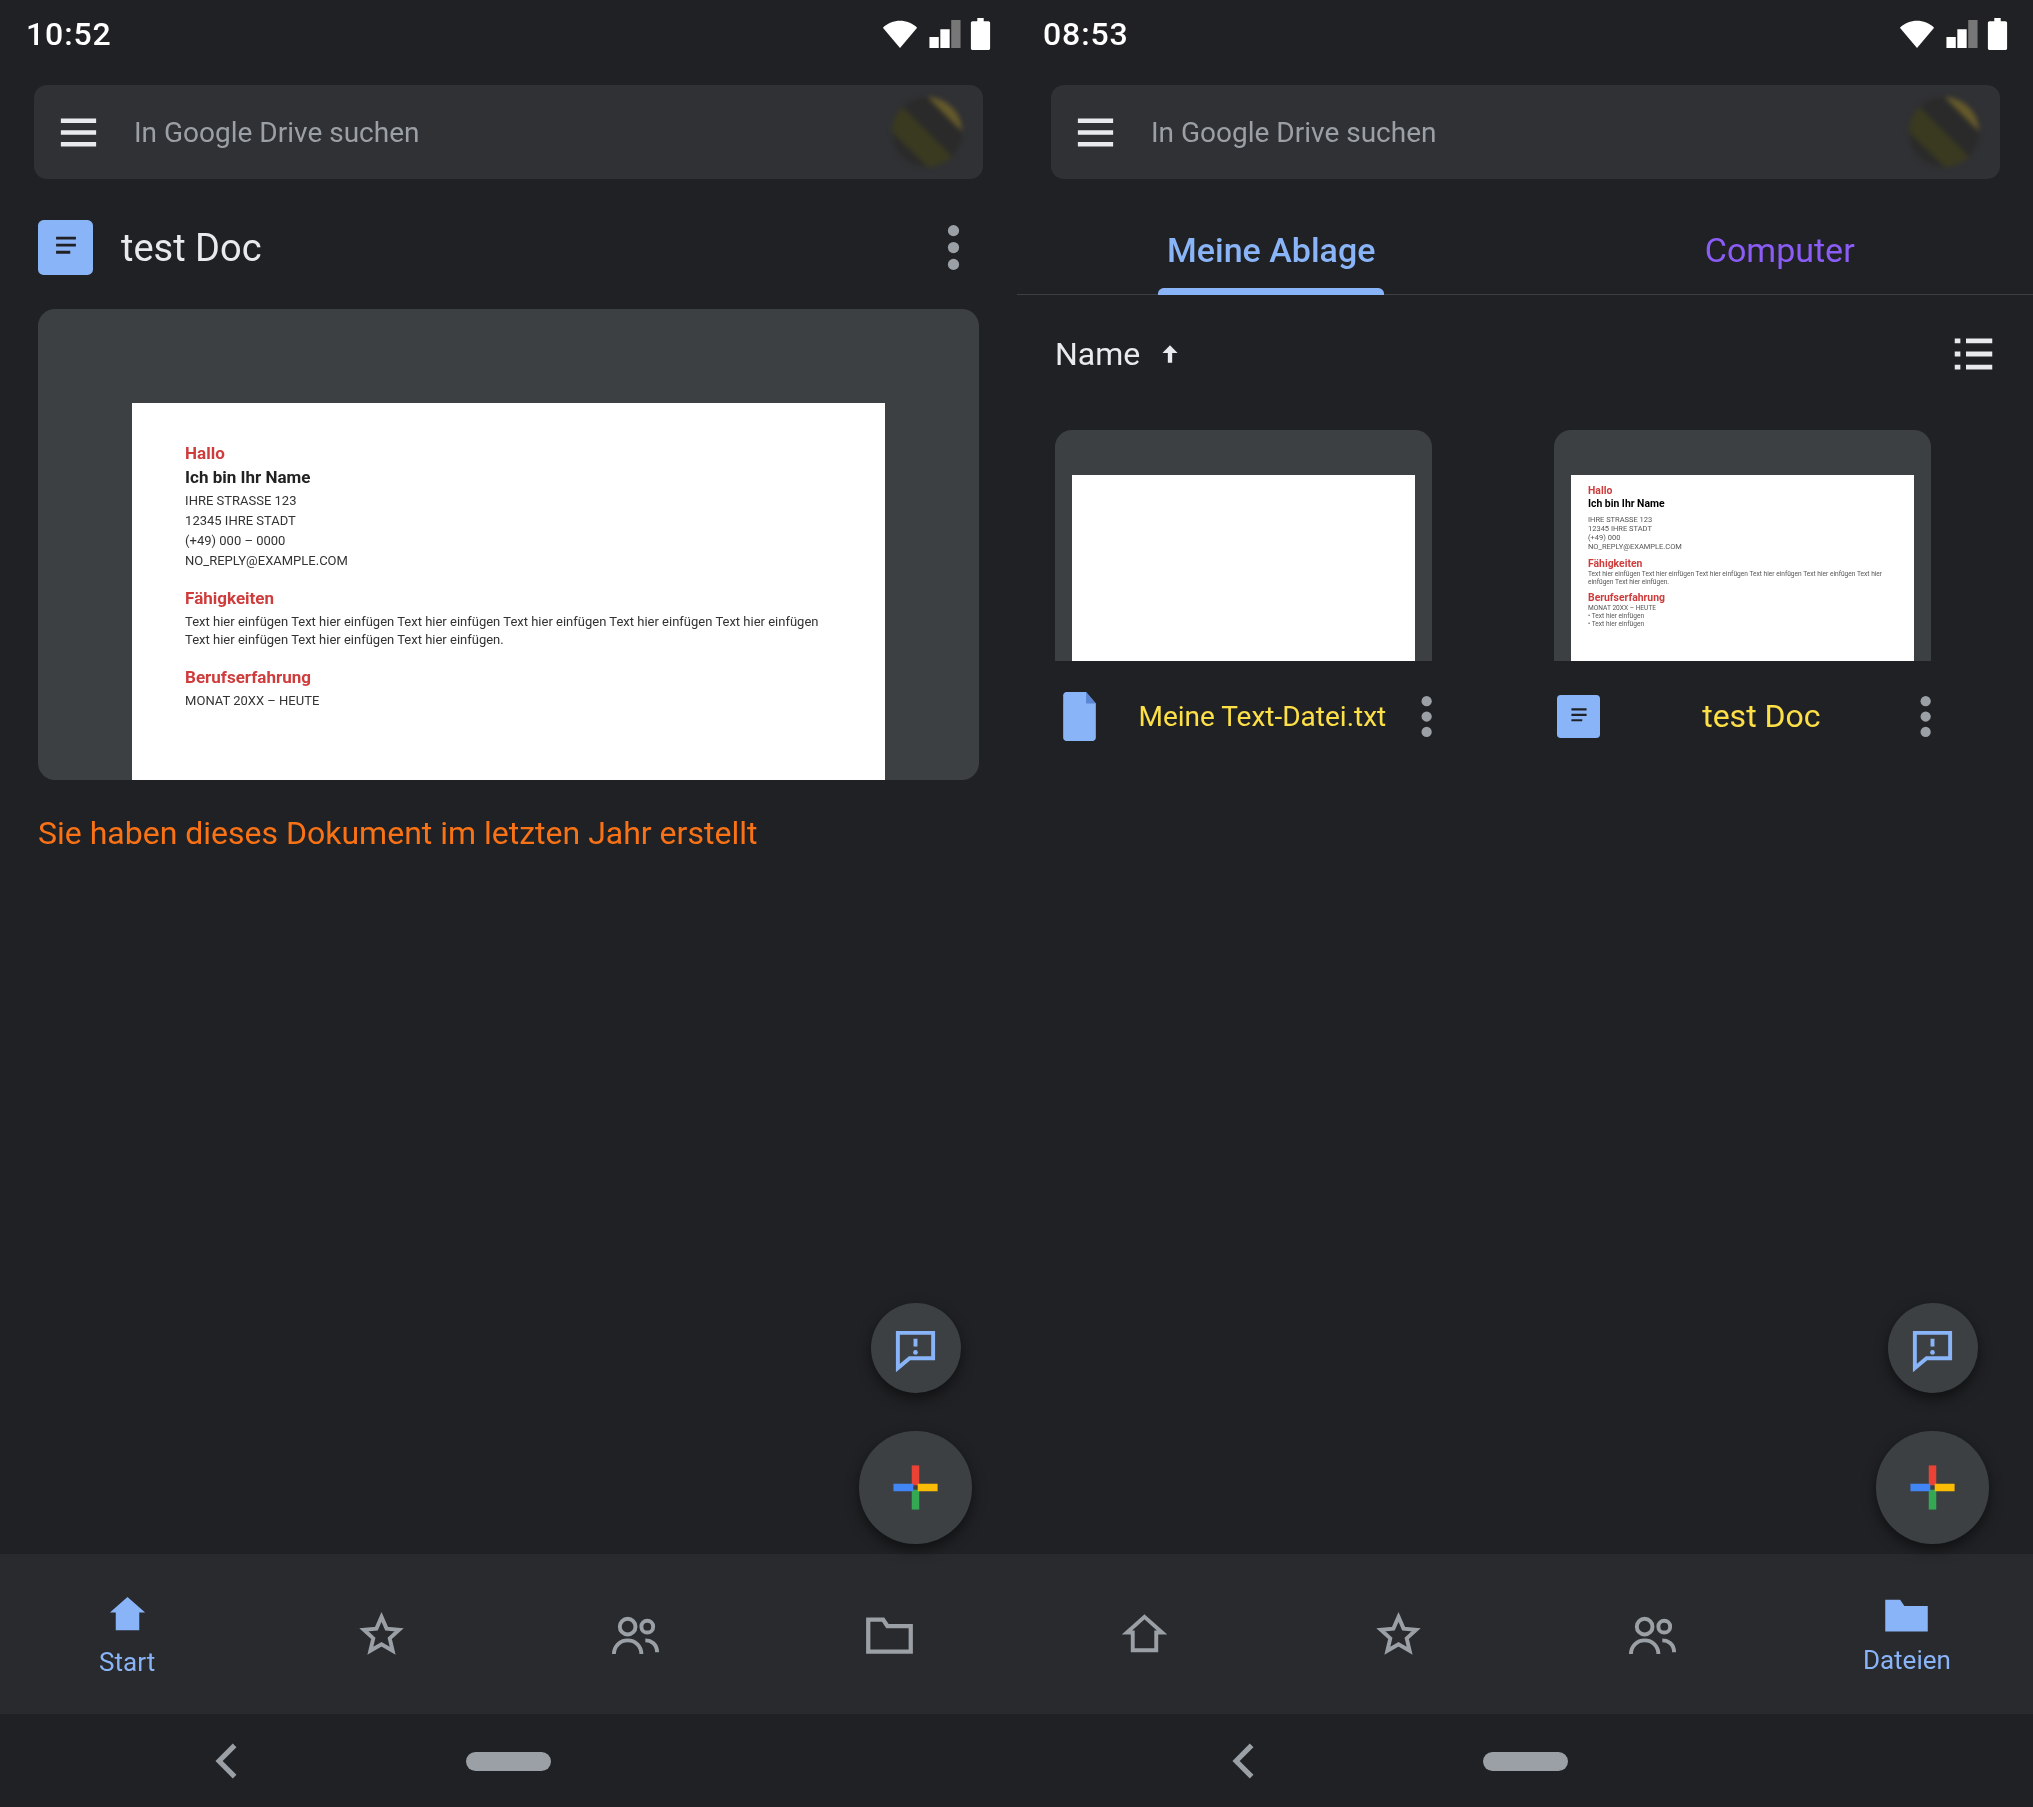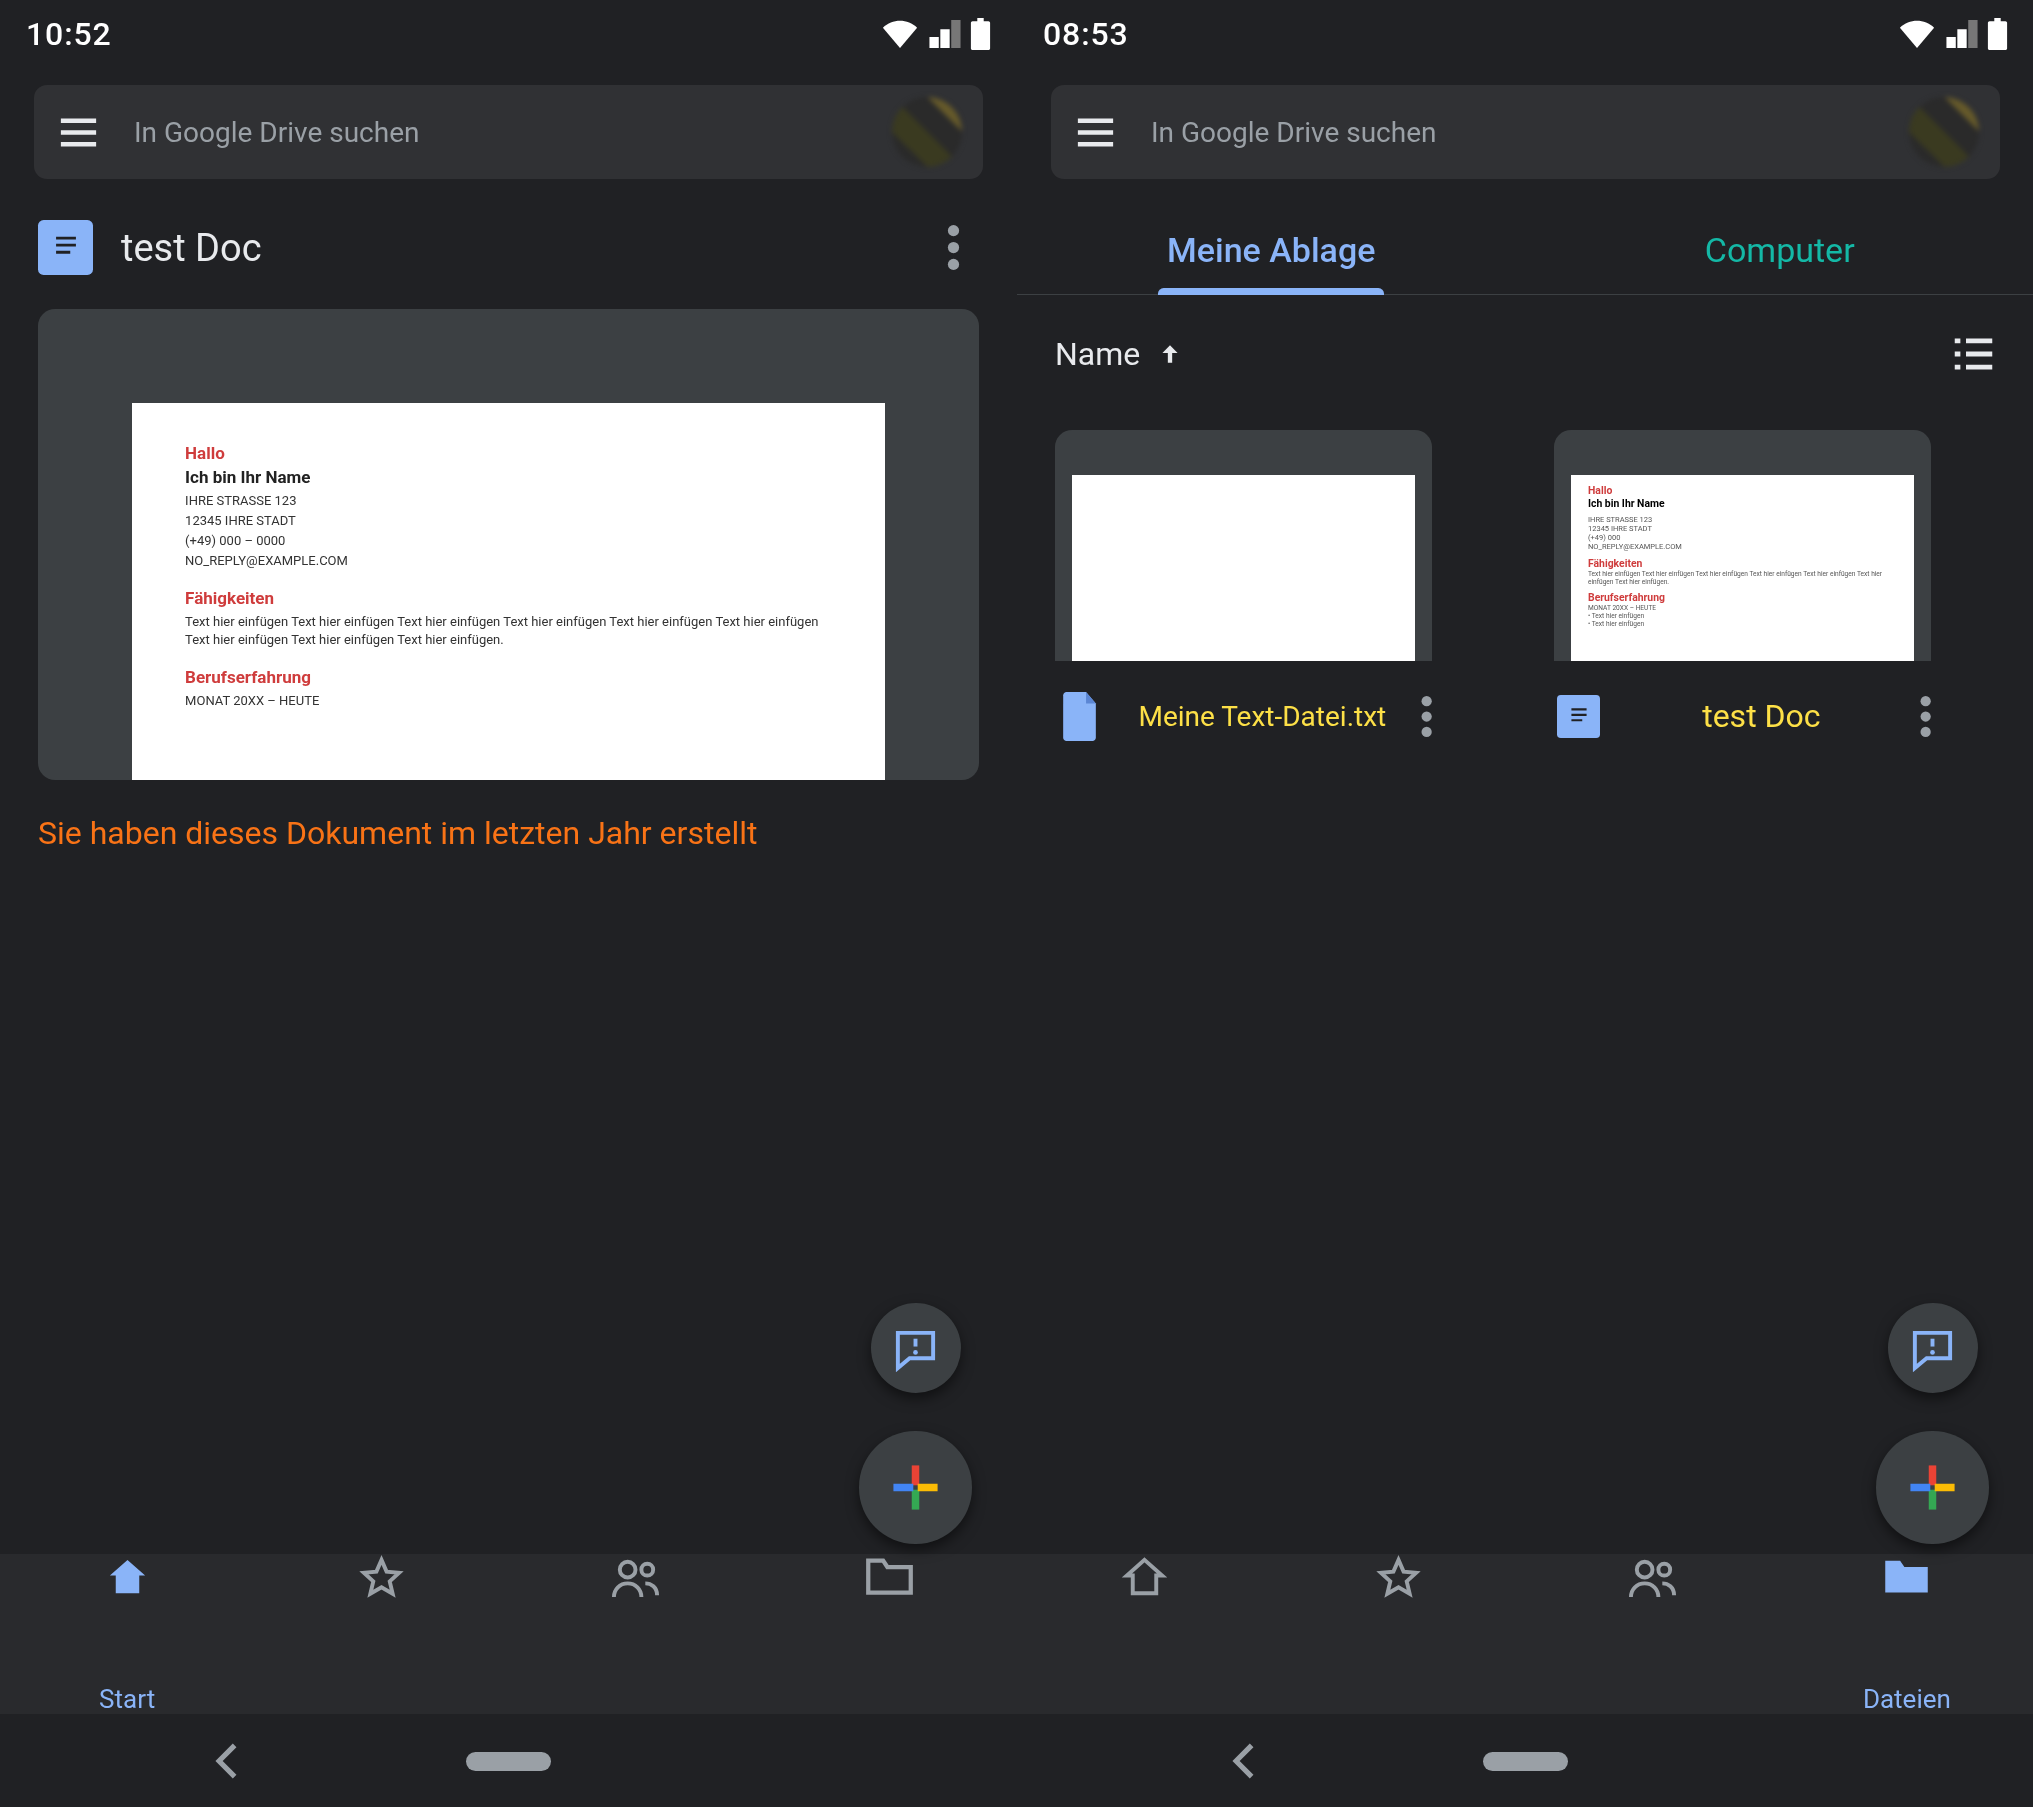--- a/index.html
+++ b/index.html
@@ -27,21 +27,21 @@
   
   .preview { margin: 19px 38px 0 38px; background: #3c4043; border-radius: 17px; height: 471px; padding-top: 94px; overflow:hidden; }
   .page { background: #fff; width: 80%; margin: 0 auto; height: 100%; padding: 30px 53px; font-size: 17px; line-height:1.4; color:#222; }
   .page .red { color: #cf3c3c; font-weight:700; margin-top:9.4px; }
   .page .bold { font-weight:700; }
   .page .tiny { font-size: 13px; color:#333; margin-top:1.9px; }
   .subtext { color:#f97316; font-size: 32px; padding: 34px 38px; }
 
   
   .tabs { display:flex; height: 90px; border-bottom: 0.9px solid #3c4043; }
-  .tab { flex:1; display:flex; align-items:center; justify-content:center; color:#14b8a6; font-size: 34px; position:relative; }
+  .tab { flex:1; display:flex; align-items:center; justify-content:center; color:#8b5cf6; font-size: 34px; position:relative; }
   .tab.active { color:#8ab4f8; font-weight:500; }
   .tab.active::after { content:""; position:absolute; bottom:-0.9px; width:226px; height:6.6px; background:#8ab4f8; border-radius:5.6px 5.6px 0 0; }
 
   
   .sort-row { display:flex; align-items:center; padding: 40px 38px 19px 38px; color:#e8eaed; font-size:32px; justify-content:space-between; }
   .sort-left { display:flex; align-items:center; gap:17px; }
 
   
   .grid { display:flex; gap:122px; padding: 38px 38px; }
   .card { width: 377px; }
@@ -53,21 +53,21 @@
   .card-label { flex:1; color:#fde047; font-size:28px; text-align:center; line-height:1.2; }
   .card-label.single { font-size:32px; }
 
   
   .fab-stack { position:absolute; right: 45px; bottom: 264px; display:flex; flex-direction:column; gap: 38px; align-items:center;}
   .fab { width: 113px; height:113px; border-radius:56px; background:#3c4043; display:flex; align-items:center; justify-content:center; box-shadow: 0 5.6px 13px rgba(0,0,0,.5); }
   .fab.small { width:90px; height:90px; }
 
   
   .bottom-nav { height: 160px; background:#292a2d; display:flex; }
-  .nav-item { flex:1; display:flex; flex-direction:column; align-items:center; justify-content:space-between; gap:9.4px; color:#9aa0a6; }
+  .nav-item { flex:1; display:flex; flex-direction:column; align-items:center; justify-content:center; gap:9.4px; color:#9aa0a6; }
   .nav-item.active { color:#8ab4f8; }
   .nav-label { font-size:26px; }
 
   
   .sys-nav { height: 94px; background:#202124; display:flex; align-items:center; justify-content:center; gap:226px; }
   .pill { width:85px; height:19px; border-radius:11.3px; background:#9aa0a6; }
 
   svg { display:block; }
 </style>
 </head>

